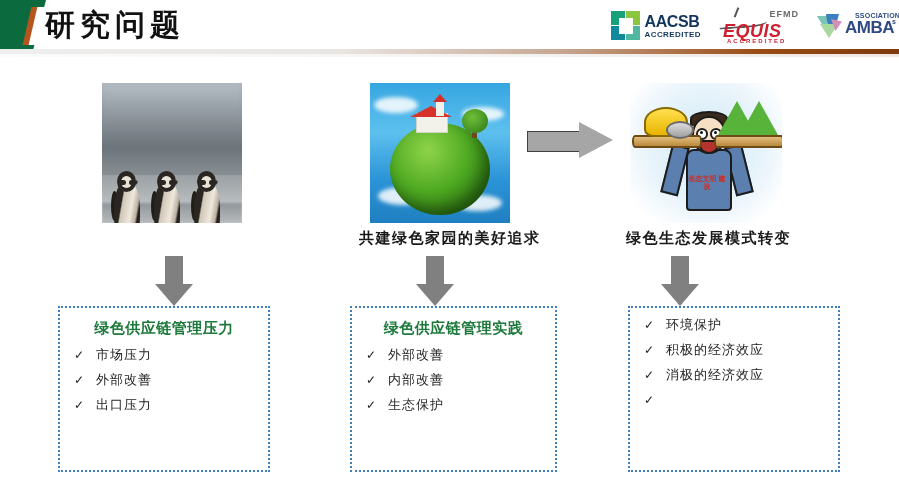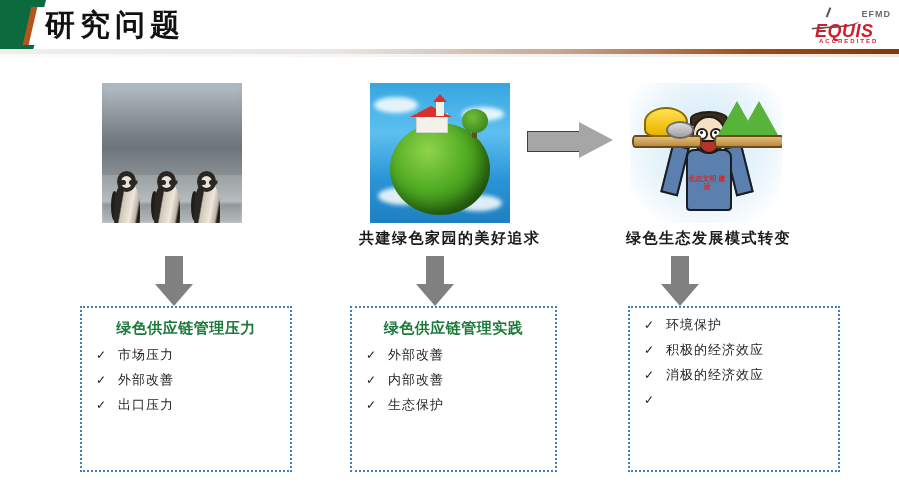--- a/index.html
+++ b/index.html
@@ -181,21 +181,21 @@
 
   .arrow-down{position:absolute;top:256px;width:38px;height:50px;}
   .arrow-down .shaft{position:absolute;left:10px;top:0;width:18px;height:30px;background:#808080;}
   .arrow-down .head{position:absolute;left:0;top:28px;width:0;height:0;
     border-left:19px solid transparent;border-right:19px solid transparent;border-top:22px solid #808080;}
   #ad1{left:155px;} #ad2{left:416px;} #ad3{left:661px;}
 
   
   .box{position:absolute;top:306px;height:162px;
     border:2px dotted #3f7fc1;background:#ffffff;}
-  #box1{left:80px;width:208px;}
+  #box1{left:58px;width:208px;}
   #box2{left:350px;width:203px;}
   #box3{left:628px;width:208px;}
   .box-title{
     text-align:center;margin-top:11px;
     font-family:"DejaVu Serif","Liberation Serif",serif;
     font-size:15px;font-weight:700;color:#1e7a3c;letter-spacing:0.5px;white-space:nowrap;}
   .box-list{margin:9px 0 0 0;padding:0;list-style:none;}
   .box-list li{
     display:flex;align-items:flex-start;gap:11px;
     margin:0 0 9px 14px;
@@ -209,29 +209,55 @@
 <div class="slide">
 
   <div class="header">
     <div class="corner-block"></div>
     <div class="corner-slash"></div>
     <div class="corner-slash2"></div>
     <div class="page-title">研究问题</div>
 
     <div class="logos">
 
+      <div class="logo">
+        <div class="aacsb-mark">
+          <i class="aacsb-q1"></i>
+            <i class="aacsb-q2"></i>
+            <i class="aacsb-q3"></i>
+            <i class="aacsb-q4"></i>
+          <i class="aacsb-notch"></i>
+        </div>
+        <div class="aacsb-txt">
+          <div class="l1">AACSB</div>
+          <div class="l2">ACCREDITED</div>
+        </div>
+      </div>
 
       <div class="logo equis">
         <div class="efmd">EFMD</div>
         <div class="swoosh"></div>
         <div class="swoosh2"></div>
         <div class="word">EQUIS</div>
         <div class="acc">ACCREDITED</div>
       </div>
 
+      <div class="logo amba">
+        <div class="amba-gem">
+          <span class="g g1"></span>
+            <span class="g g2"></span>
+            <span class="g g3"></span>
+            <span class="g g4"></span>
+        </div>
+        <div class="amba-txt">
+          <div class="assoc">SSOCIATION</div>
+          <div class="main">AMBA</div>
+          <div class="sup">s</div>
+        </div>
+      </div>
 
     </div>
 
     <div class="divider"></div>
     <div class="divider-soft"></div>
   </div>
 
   <div class="pic-frame" id="pic-penguins">
     <div class="blur-rock"></div>
     <div class="ground"></div>

